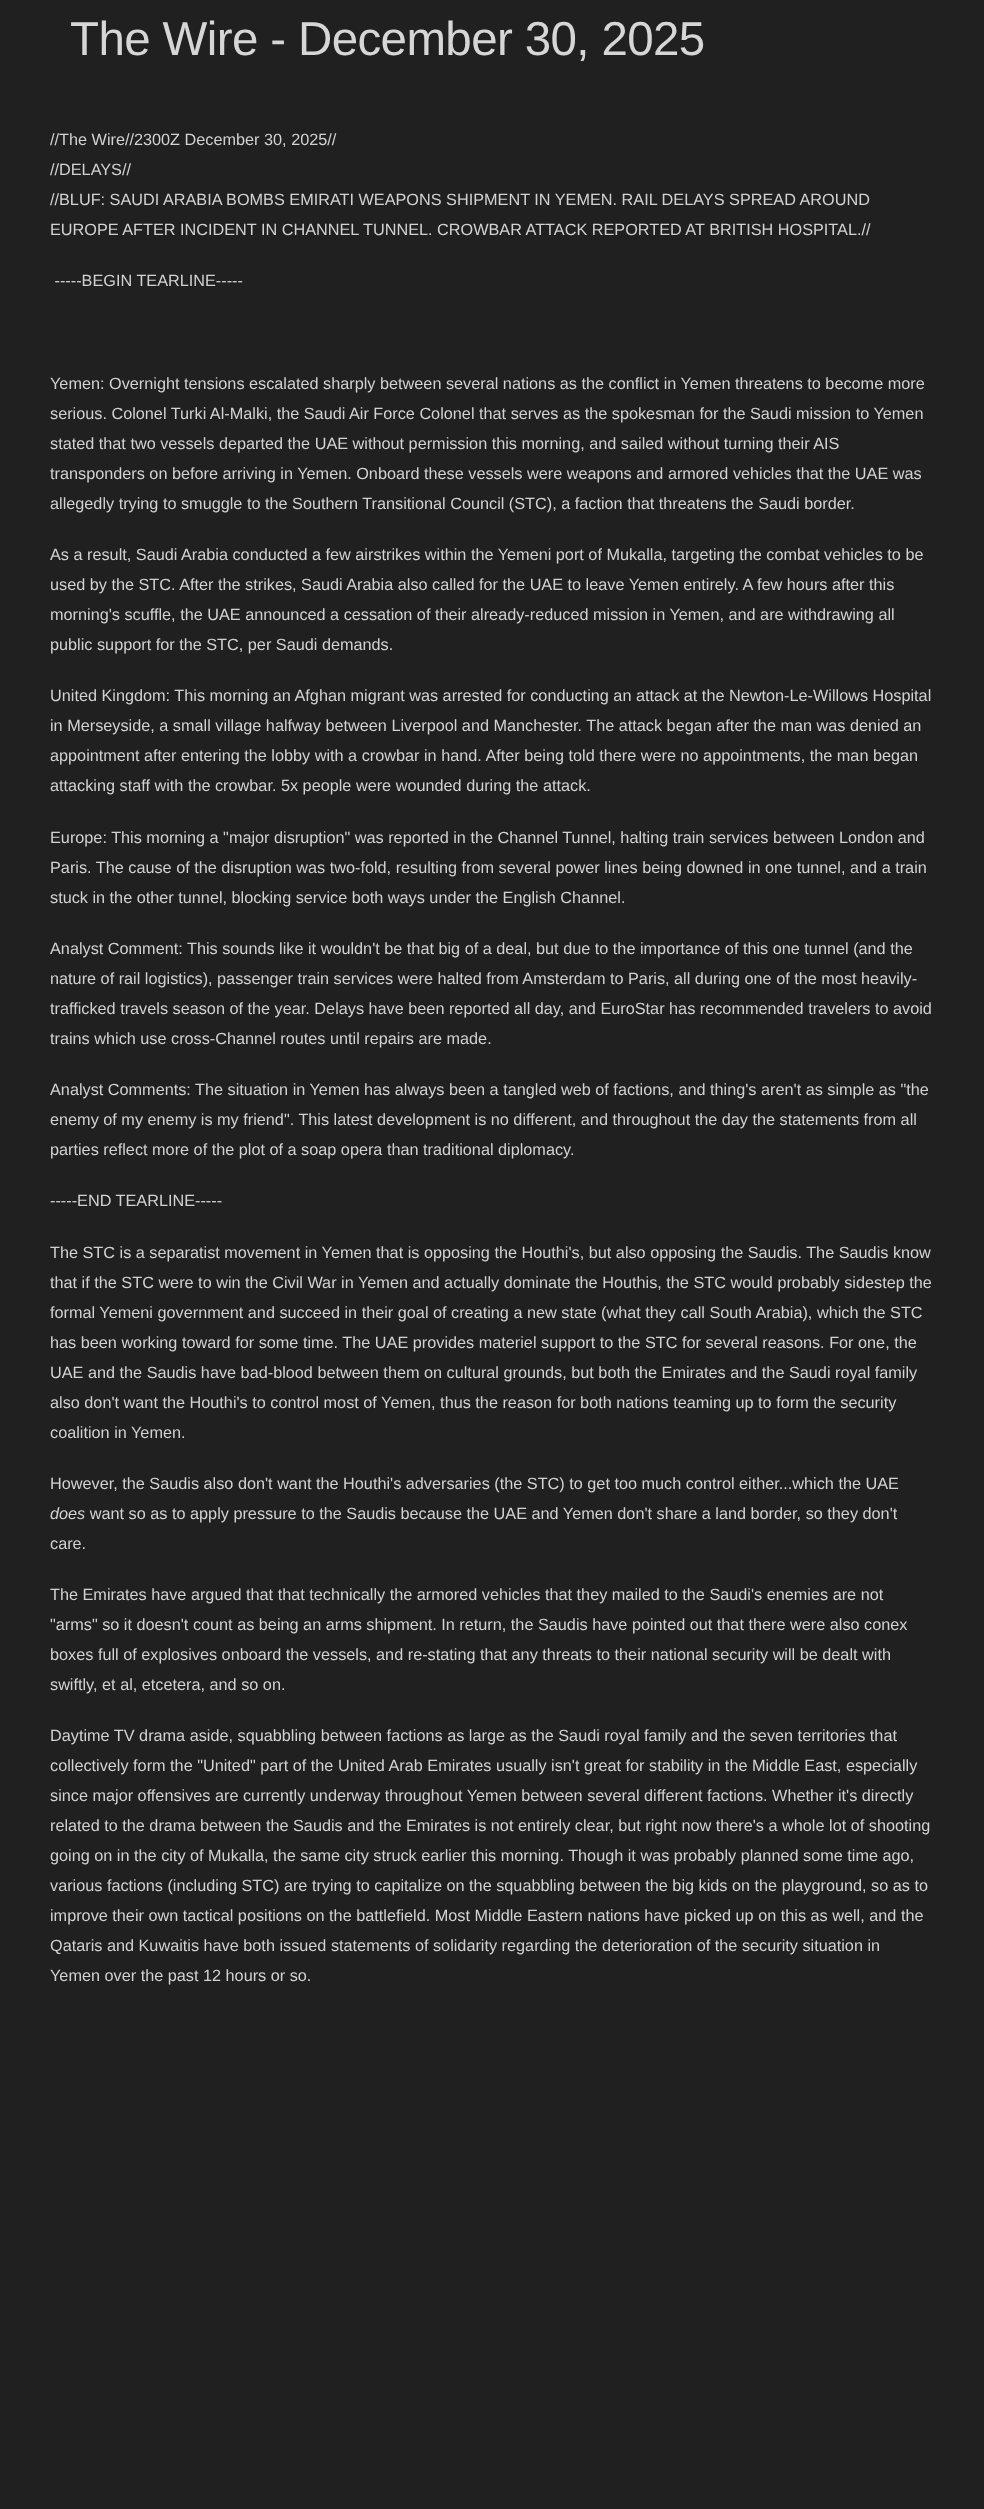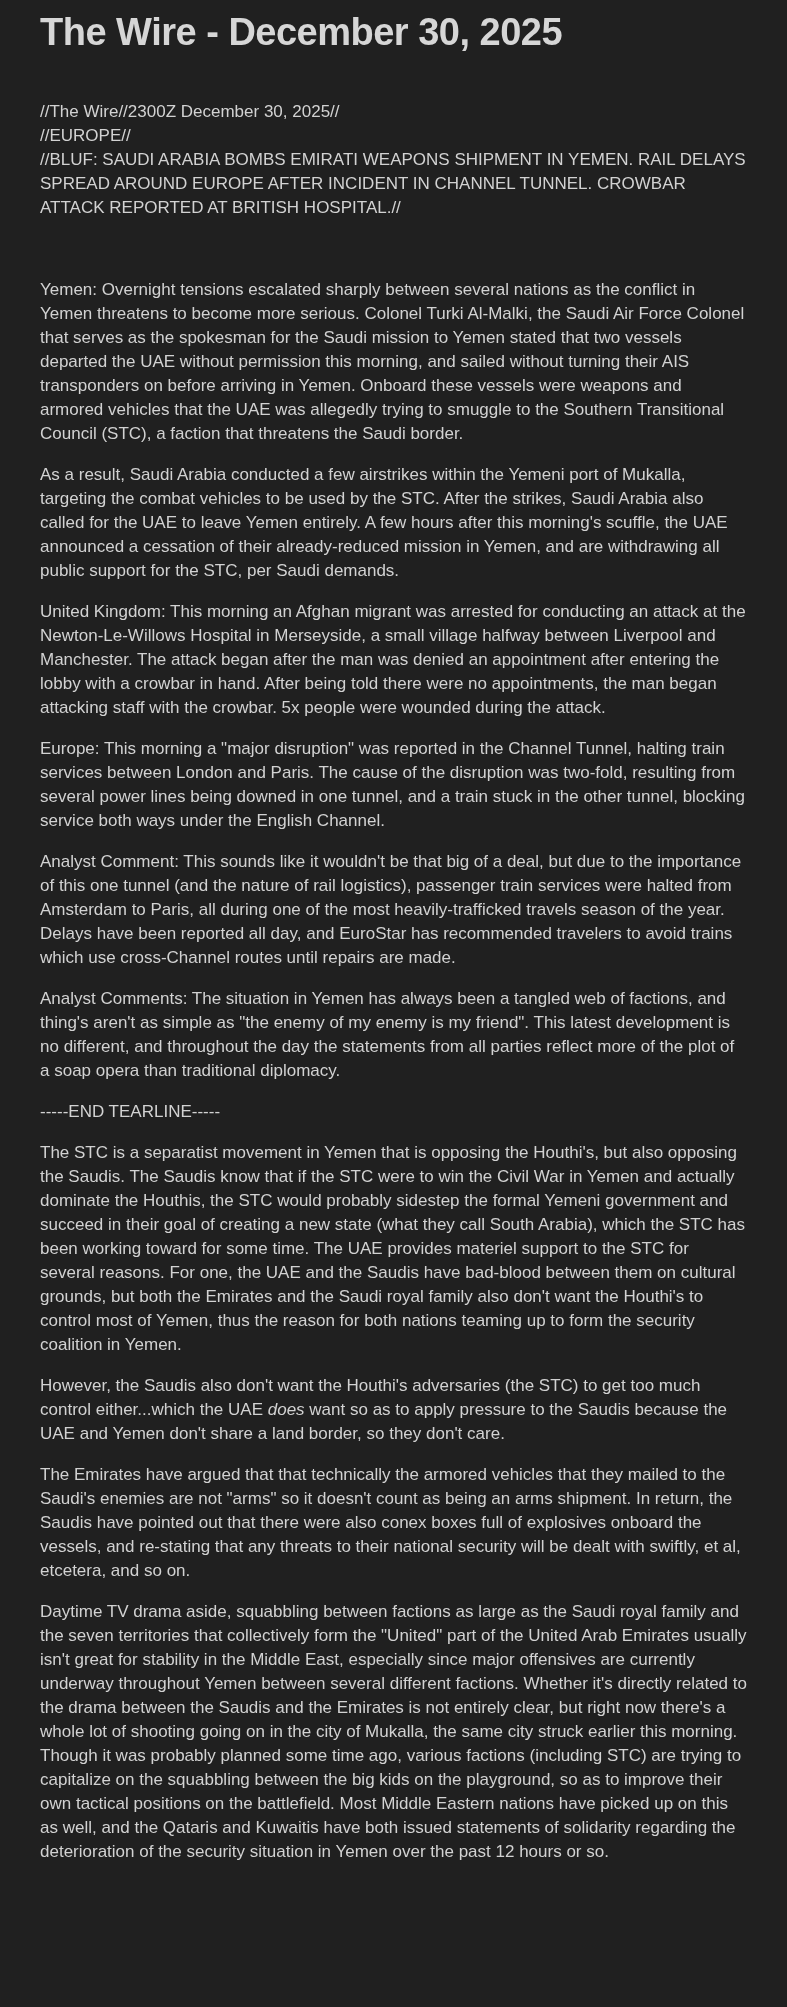--- a/index.html
+++ b/index.html
@@ -10,43 +10,44 @@
     box-sizing: border-box;
     background: #202020;
     color: #d2d2d2;
     font-family: "Liberation Sans", sans-serif;
     padding: 8px 40px 48px 40px;
   }
   .page { width: 100%; }
   h1.title {
     font-size: 38px;
     line-height: 48px;
-    font-weight: 700;
+    font-weight: 400;
     letter-spacing: -0.5px;
     color: #d6d6d6;
-    margin: 0 0 44px 0;
+    margin: 0 0 44px 16px;
   }
   .article-body { width: 100%; }
   p.para {
-    font-size: 17px;
+    font-size: 13px;
     line-height: 24px;
     margin: 17px 0;
     white-space: pre-wrap;
     color: inherit;
   }
   p.para.spacer { min-height: 24px; margin: 17px 0; }
   p.para em { }
 </style>
 </head>
 <body style="background: rgb(32, 32, 32); color: rgb(210, 210, 210);">
 
 <main class="page">
   <h1 class="title" style="color: rgb(214, 214, 214);">The Wire - December 30, 2025</h1>
   <div class="article-body">
-      <p class="para"><span>//The Wire//2300Z December 30, 2025//</span><br><span>//EUROPE//</span><br><span>//BLUF: SAUDI ARABIA BOMBS EMIRATI WEAPONS SHIPMENT IN YEMEN. RAIL DELAYS SPREAD AROUND EUROPE AFTER INCIDENT IN CHANNEL TUNNEL. CROWBAR ATTACK REPORTED AT BRITISH HOSPITAL.//</span></p>
+      <p class="para"><span>//The Wire//2300Z December 30, 2025//</span><br><span>//DELAYS//</span><br><span>//BLUF: SAUDI ARABIA BOMBS EMIRATI WEAPONS SHIPMENT IN YEMEN. RAIL DELAYS SPREAD AROUND EUROPE AFTER INCIDENT IN CHANNEL TUNNEL. CROWBAR ATTACK REPORTED AT BRITISH HOSPITAL.//</span></p>
+      <p class="para"><span> -----BEGIN TEARLINE-----</span></p>
       <p class="para spacer"></p>
       <p class="para"><span>Yemen: Overnight tensions escalated sharply between several nations as the conflict in Yemen threatens to become more serious. Colonel Turki Al-Malki, the Saudi Air Force Colonel that serves as the spokesman for the Saudi mission to Yemen stated that two vessels departed the UAE without permission this morning, and sailed without turning their AIS transponders on before arriving in Yemen. Onboard these vessels were weapons and armored vehicles that the UAE was allegedly trying to smuggle to the Southern Transitional Council (STC), a faction that threatens the Saudi border.</span></p>
       <p class="para"><span>As a result, Saudi Arabia conducted a few airstrikes within the Yemeni port of Mukalla, targeting the combat vehicles to be used by the STC. After the strikes, Saudi Arabia also called for the UAE to leave Yemen entirely. A few hours after this morning's scuffle, the UAE announced a cessation of their already-reduced mission in Yemen, and are withdrawing all public support for the STC, per Saudi demands.</span></p>
       <p class="para"><span>United Kingdom: This morning an Afghan migrant was arrested for conducting an attack at the Newton-Le-Willows Hospital in Merseyside, a small village halfway between Liverpool and Manchester. The attack began after the man was denied an appointment after entering the lobby with a crowbar in hand. After being told there were no appointments, the man began attacking staff with the crowbar. 5x people were wounded during the attack.</span></p>
       <p class="para"><span>Europe: This morning a "major disruption" was reported in the Channel Tunnel, halting train services between London and Paris. The cause of the disruption was two-fold, resulting from several power lines being downed in one tunnel, and a train stuck in the other tunnel, blocking service both ways under the English Channel.</span></p>
       <p class="para"><span>Analyst Comment: This sounds like it wouldn't be that big of a deal, but due to the importance of this one tunnel (and the nature of rail logistics), passenger train services were halted from Amsterdam to Paris, all during one of the most heavily-trafficked travels season of the year. Delays have been reported all day, and EuroStar has recommended travelers to avoid trains which use cross-Channel routes until repairs are made.</span></p>
       <p class="para"><span>Analyst Comments: The situation in Yemen has always been a tangled web of factions, and thing's aren't as simple as "the enemy of my enemy is my friend". This latest development is no different, and throughout the day the statements from all parties reflect more of the plot of a soap opera than traditional diplomacy.</span></p>
       <p class="para"><span>-----END TEARLINE-----</span></p>
       <p class="para"><span>The STC is a separatist movement in Yemen that is opposing the Houthi's, but also opposing the Saudis. The Saudis know that if the STC were to win the Civil War in Yemen and actually dominate the Houthis, the STC would probably sidestep the formal Yemeni government and succeed in their goal of creating a new state (what they call South Arabia), which the STC has been working toward for some time. The UAE provides materiel support to the STC for several reasons. For one, the UAE and the Saudis have bad-blood between them on cultural grounds, but both the Emirates and the Saudi royal family also don't want the Houthi's to control most of Yemen, thus the reason for both nations teaming up to form the security coalition in Yemen.</span></p>
       <p class="para"><span>However, the Saudis also don't want the Houthi's adversaries (the STC) to get too much control either...which the UAE </span><em>does</em><span> want so as to apply pressure to the Saudis because the UAE and Yemen don't share a land border, so they don't care.</span></p>

